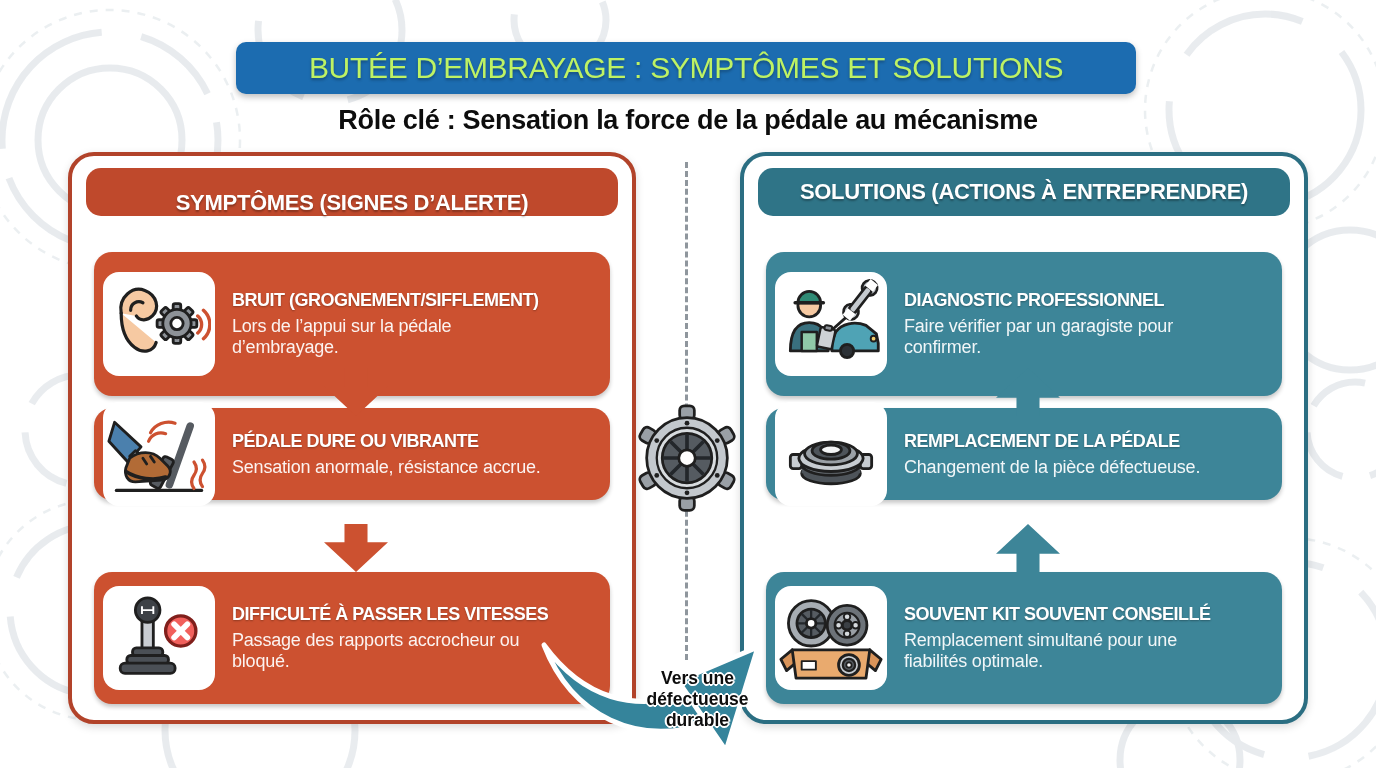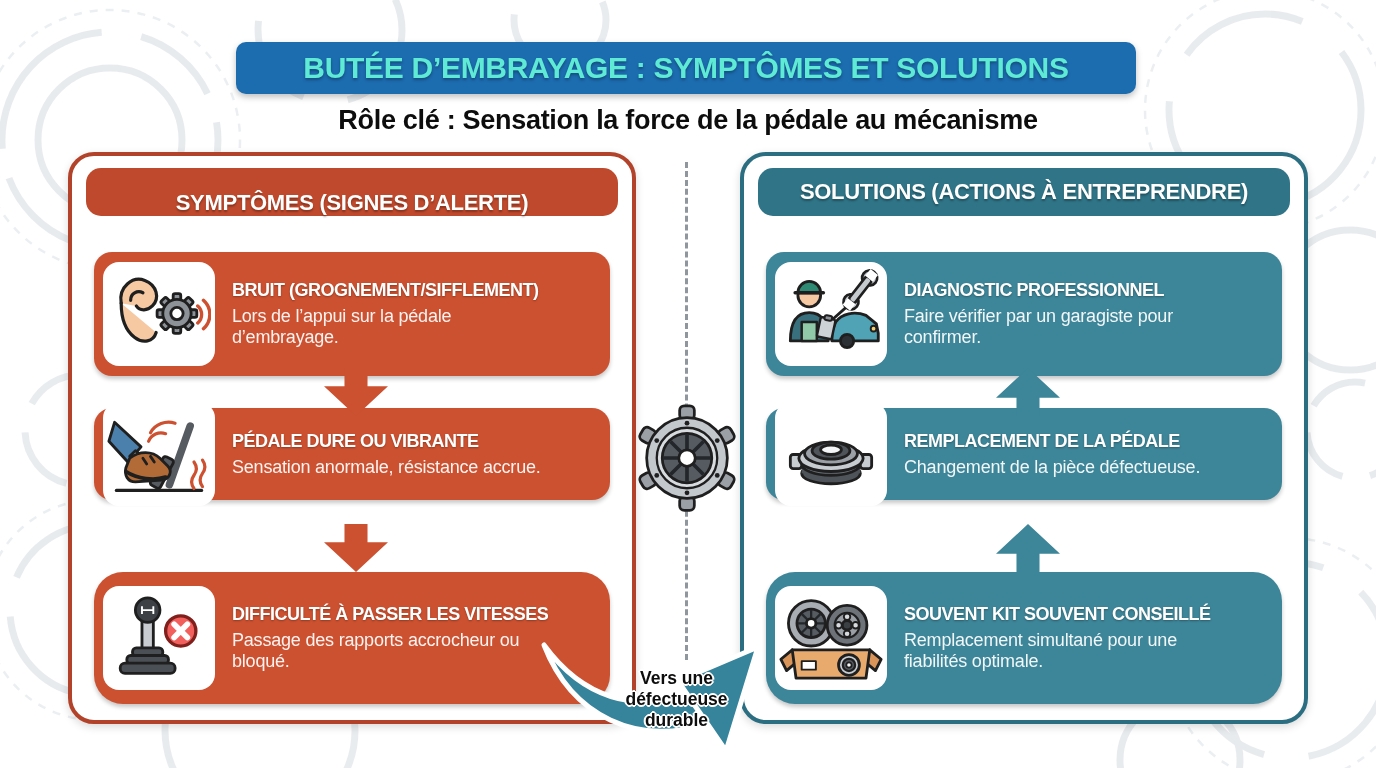--- a/index.html
+++ b/index.html
@@ -8,21 +8,21 @@
     background:#ffffff;
     font-family:"Liberation Sans", sans-serif;
   }
   
   .bg-pattern{position:absolute;inset:0;z-index:0;}
   
   .banner{
     position:absolute;left:236px;top:42px;width:900px;height:52px;z-index:2;
     background:var(--banner_blue,#1c6cb0);border-radius:10px;
     display:flex;align-items:center;justify-content:center;
-    color:#5eead4;font-weight:bold;font-size:30px;letter-spacing:-0.3px;
+    color:#bef264;font-weight:normal;font-size:30px;letter-spacing:-0.3px;
     text-shadow:0 2px 3px rgba(0,0,0,.3);
     box-shadow:0 3px 6px rgba(0,0,0,.25);
     white-space:nowrap;
   }
   .subtitle{
     position:absolute;left:0;top:105px;width:100%;z-index:2;
     text-align:center;font-size:27px;font-weight:bold;color:#0d0d0d;letter-spacing:-0.3px;
   }
   
   .panel{
@@ -39,23 +39,23 @@
     text-shadow:0 2px 2px rgba(0,0,0,.3);white-space:nowrap;
   }
   .symptoms .panel-header{background:var(--red_header,#bf492c);align-items:flex-end;}
   .solutions .panel-header{background:var(--teal_header,#2f7487);}
   .card{
     position:absolute;left:22px;width:516px;border-radius:18px;color:#fff;
     box-shadow:0 3px 4px rgba(0,0,0,.22);
   }
   .symptoms .card{background:var(--red_card,#cc5130);}
   .solutions .card{background:var(--teal_card,#3d8598);}
-  .card.c1{top:96px;height:124px;}
+  .card.c1{top:96px;height:144px;}
   .card.c2{top:252px;height:92px;}
-  .card.c3{top:416px;height:132px;border-radius:29px;}
+  .card.c3{top:416px;height:132px;}
   .icon-tile{
     position:absolute;left:9px;top:50%;transform:translateY(-50%);
     width:112px;height:104px;background:#fff;border-radius:16px;
     display:flex;align-items:center;justify-content:center;
   }
   .card-text{position:absolute;left:138px;right:10px;top:50%;transform:translateY(-50%);}
   .card-title{
     font-size:18px;font-weight:bold;letter-spacing:-0.5px;white-space:nowrap;
     text-shadow:0 1px 2px rgba(0,0,0,.3);margin-bottom:5px;
   }
@@ -72,21 +72,21 @@
   }
   .gap1{top:212px;} .gap2{top:368px;}
   
   .divider{
     position:absolute;left:685px;top:162px;height:498px;width:0;z-index:1;
     border-left:3px dashed #8f969d;
   }
   .clutch-wrap{position:absolute;left:632px;top:403px;width:110px;height:110px;z-index:2;}
   .swoosh{position:absolute;left:530px;top:625px;width:260px;height:143px;z-index:4;}
   .swoosh-label{
-    position:absolute;left:594px;top:668px;width:165px;z-index:6;
+    position:absolute;left:615px;top:668px;width:165px;z-index:6;
     text-align:center;font-size:17.5px;font-weight:bold;line-height:21px;color:#0d0d0d;
     text-shadow:-2px 0 #fff,2px 0 #fff,0 -2px #fff,0 2px #fff,
                 -1px -1px #fff,1px 1px #fff,-1px 1px #fff,1px -1px #fff;
   }
 </style>
 </head>
 <body>
 
 <svg class="bg-pattern" width="1376" height="768" viewBox="0 0 1376 768">
   <g fill="none" stroke="#e3e7eb" stroke-width="7" opacity="0.8">

